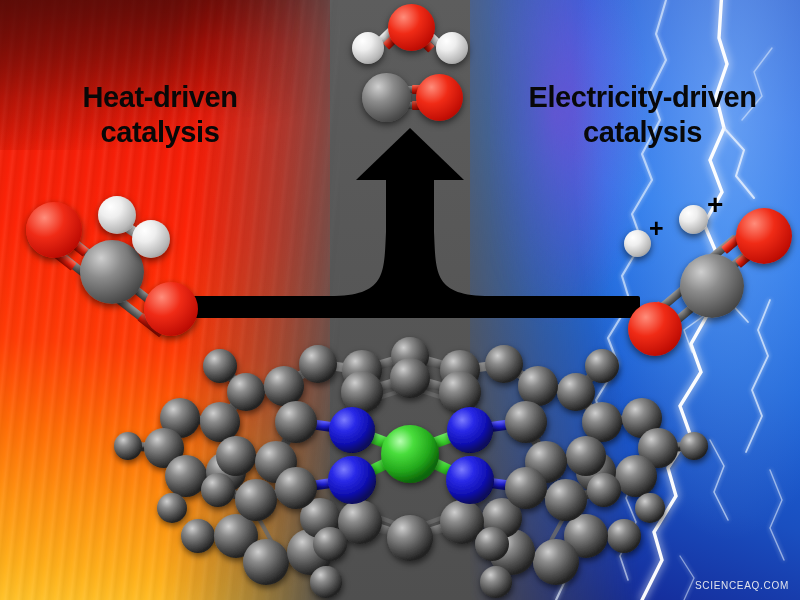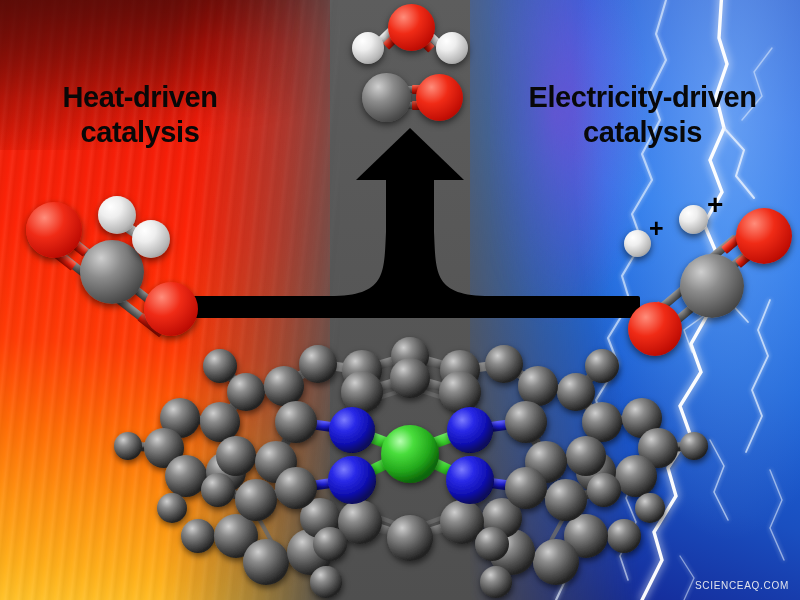--- a/index.html
+++ b/index.html
@@ -101,21 +101,21 @@
   .label{
     position:absolute;
     color:#080808;
     font-weight:bold;
     font-size:29px;
     line-height:1.22;
     text-align:center;
     letter-spacing:-0.4px;
     white-space:pre-line;
   }
-  #label-heat{left:20px;top:80px;width:240px;}
+  #label-heat{left:40px;top:80px;width:240px;}
   #label-electric{left:500px;top:80px;width:285px;}
 
   .watermark{
     position:absolute;right:11px;bottom:9px;
     color:#f2f2f2;font-size:10px;letter-spacing:.7px;
     opacity:.92;
   }
 
   
   .mol{position:absolute;}

